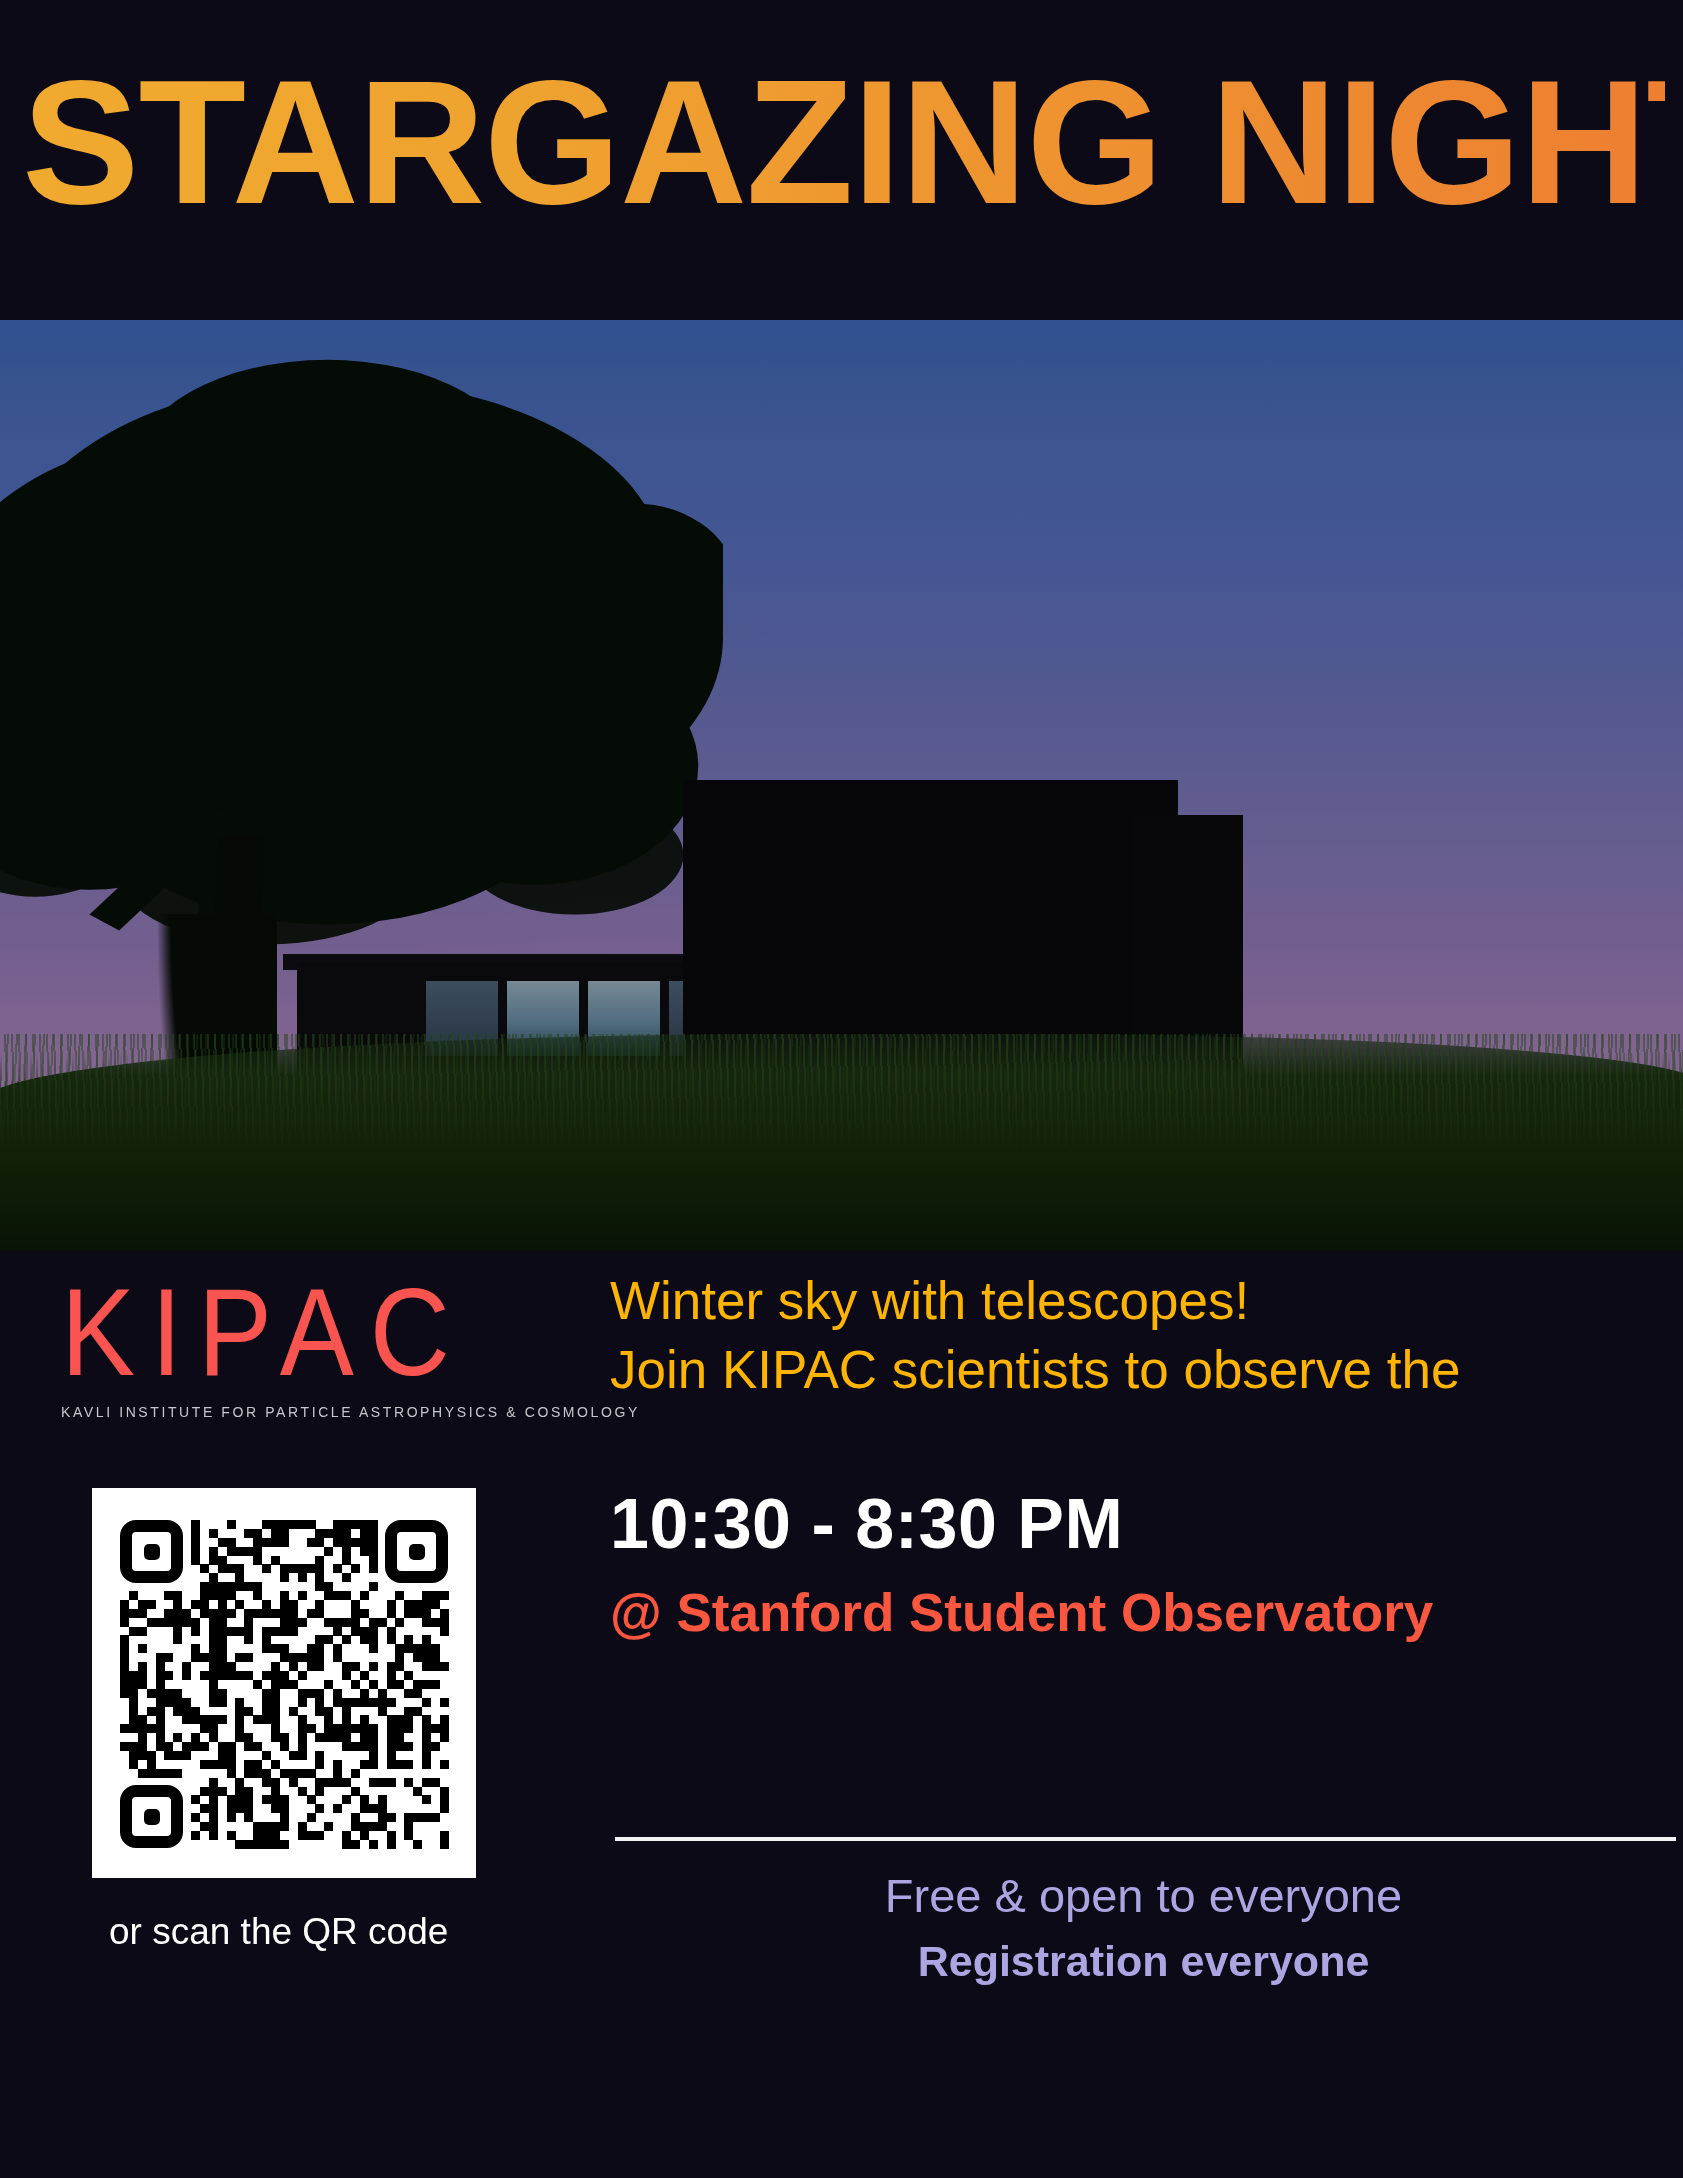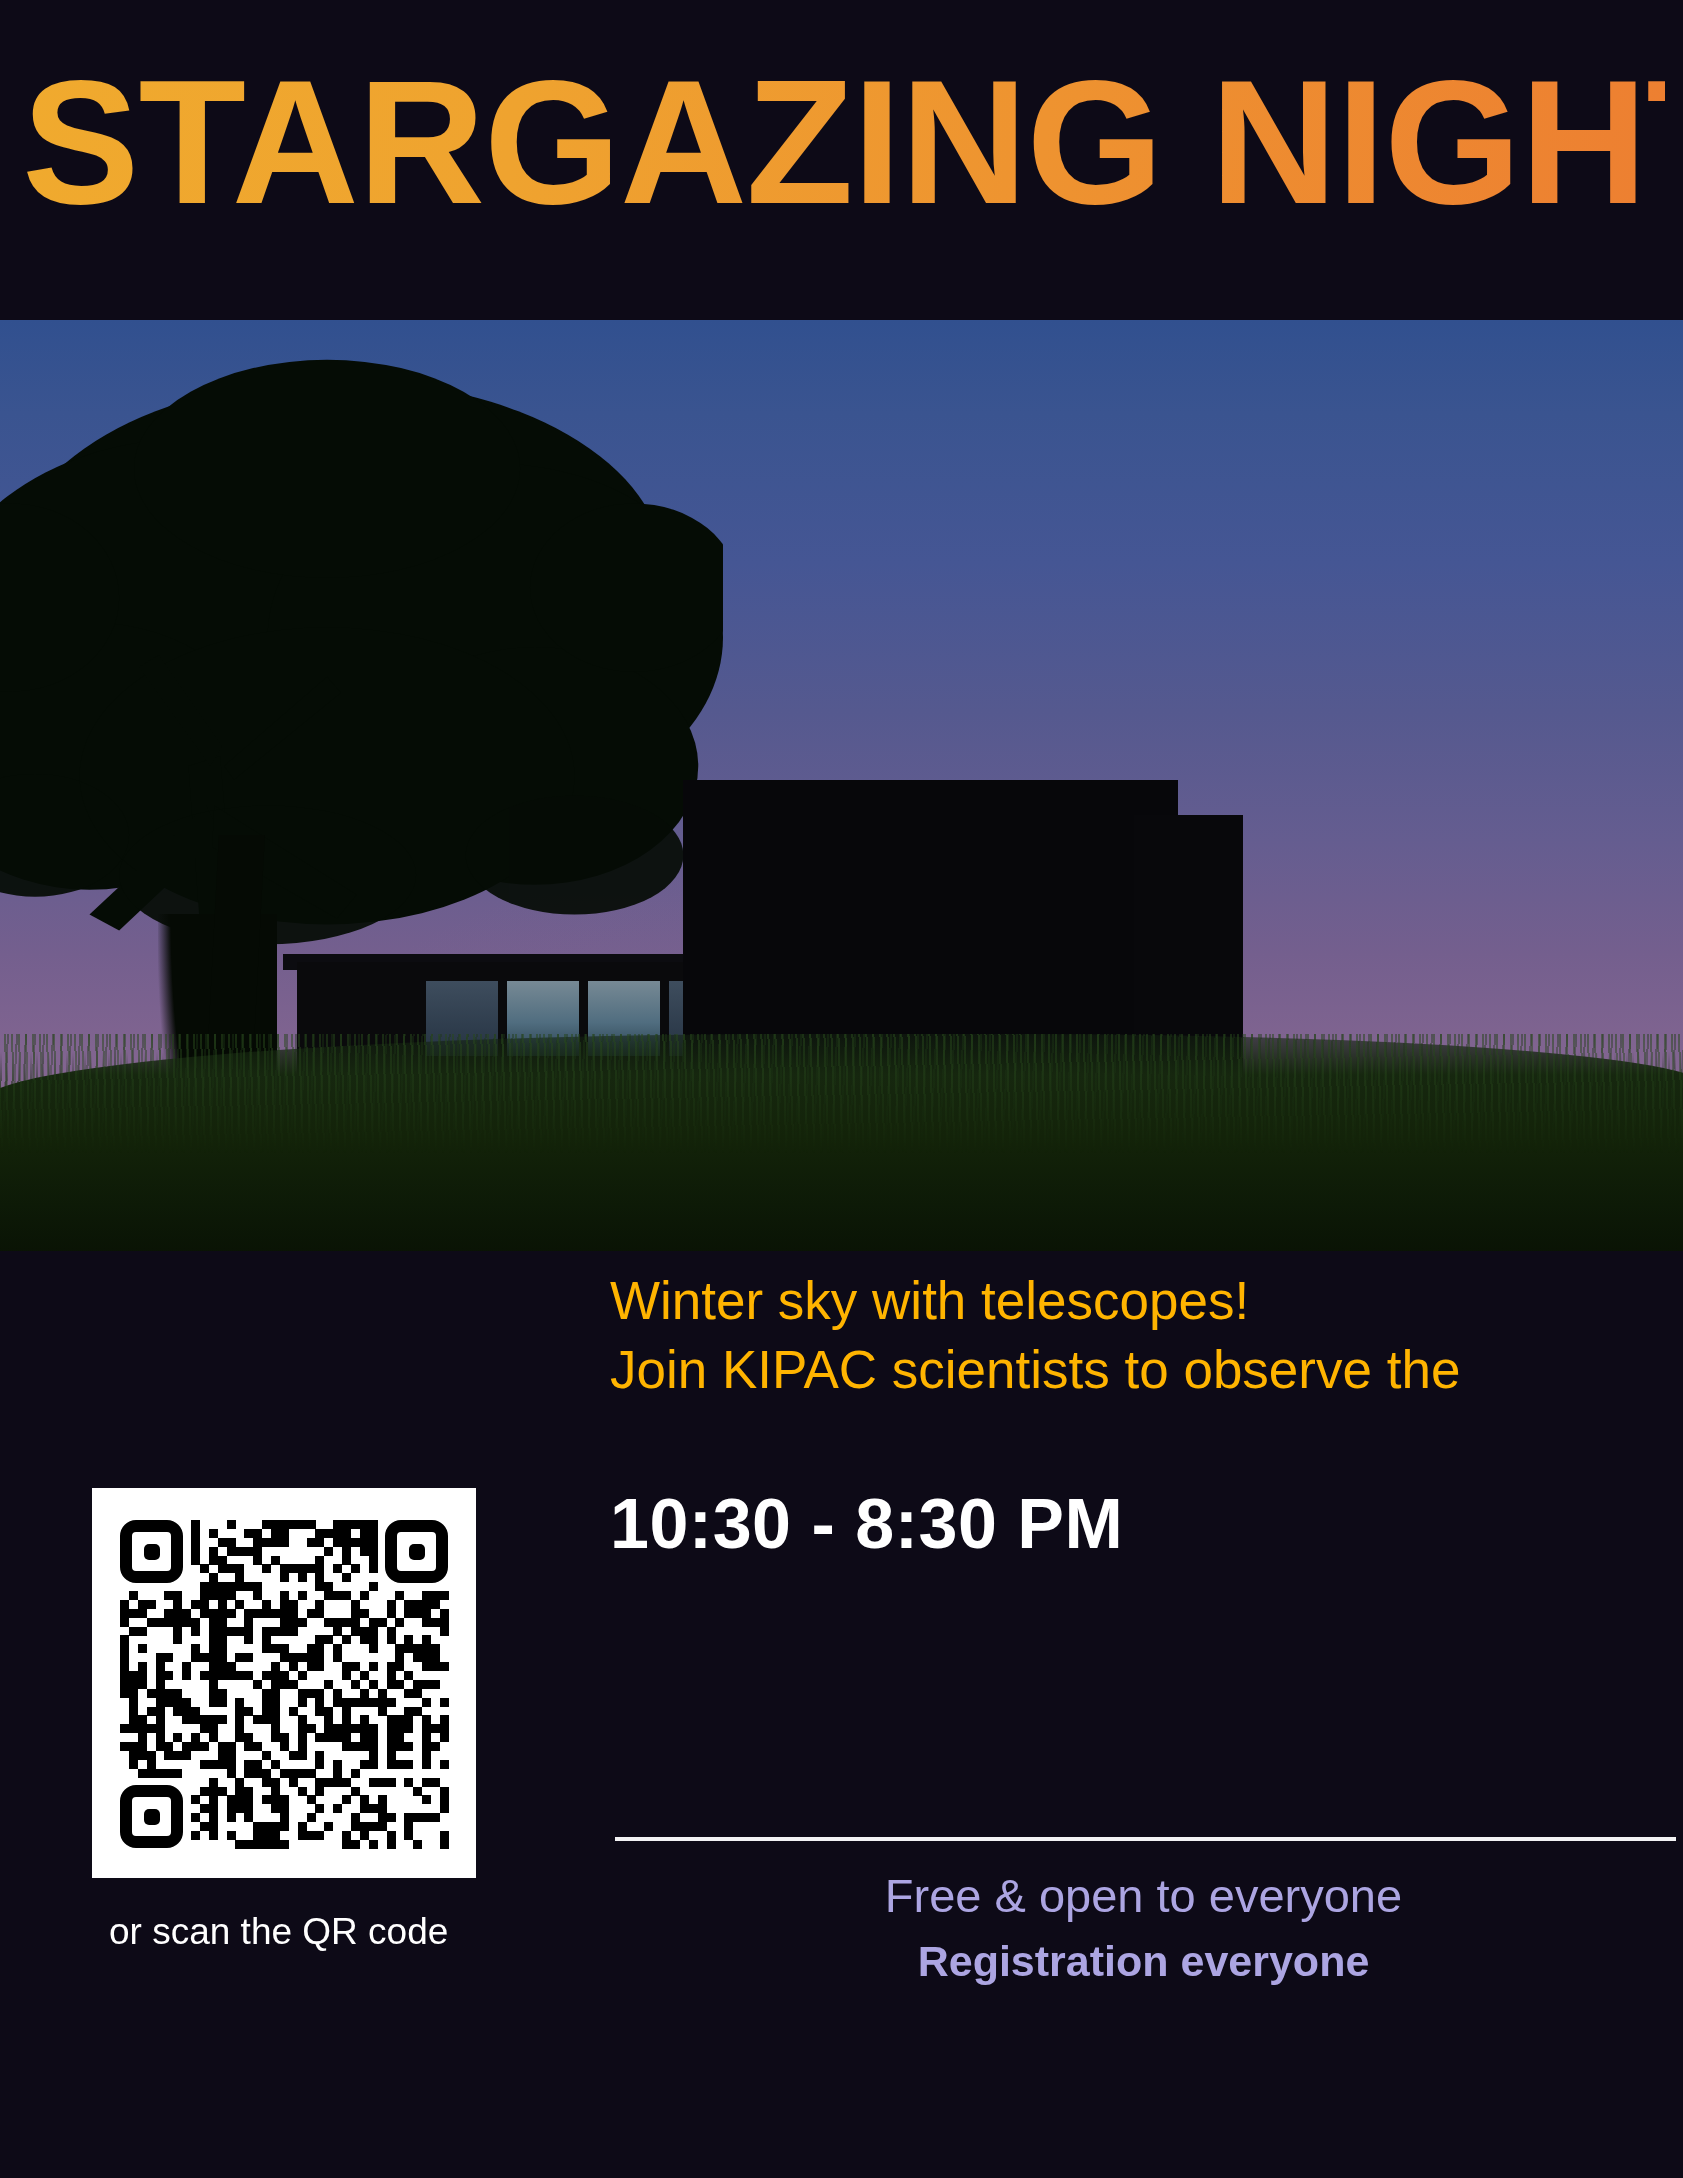--- a/index.html
+++ b/index.html
@@ -490,20 +490,24 @@
     </div>
 
     <div class="horizon-grass"></div>
     <div class="ground">
       <div class="ground-blades"></div>
     </div>
   </div>
 
   <div class="content">
 
+    <div class="kipac">
+      <div class="kipac-word">KIPAC</div>
+      <div class="kipac-sub">KAVLI INSTITUTE FOR PARTICLE ASTROPHYSICS &amp; COSMOLOGY</div>
+    </div>
 
     <div class="tagline">
       <div>Winter sky with telescopes!</div>
       <div>Join KIPAC scientists to observe the</div>
     </div>
 
     <div class="qr-card">
       <div class="qr-inner">
         <div class="finder" style="left:0px;  top:0px;"></div>
         <div class="finder" style="left:265px;top:0px;"></div>
@@ -1101,20 +1105,21 @@
           <div class="qr-mod" style="left: 320px; top: 320px; width: 9px; height: 9px;"></div>
         </div>
     </div>
 
     <div class="register">
       <div>or scan the QR code</div>
     </div>
 
     <div class="details">
       <div class="detail-time">10:30 - 8:30 PM</div>
+      <div class="detail-place">@ Stanford Student Observatory</div>
     </div>
     <div class="rule"></div>
 
     <div class="notes">
       <div class="note-1">Free &amp; open to everyone</div>
       <div class="note-3">Registration everyone</div>
     </div>
 
   </div>
 </div>

